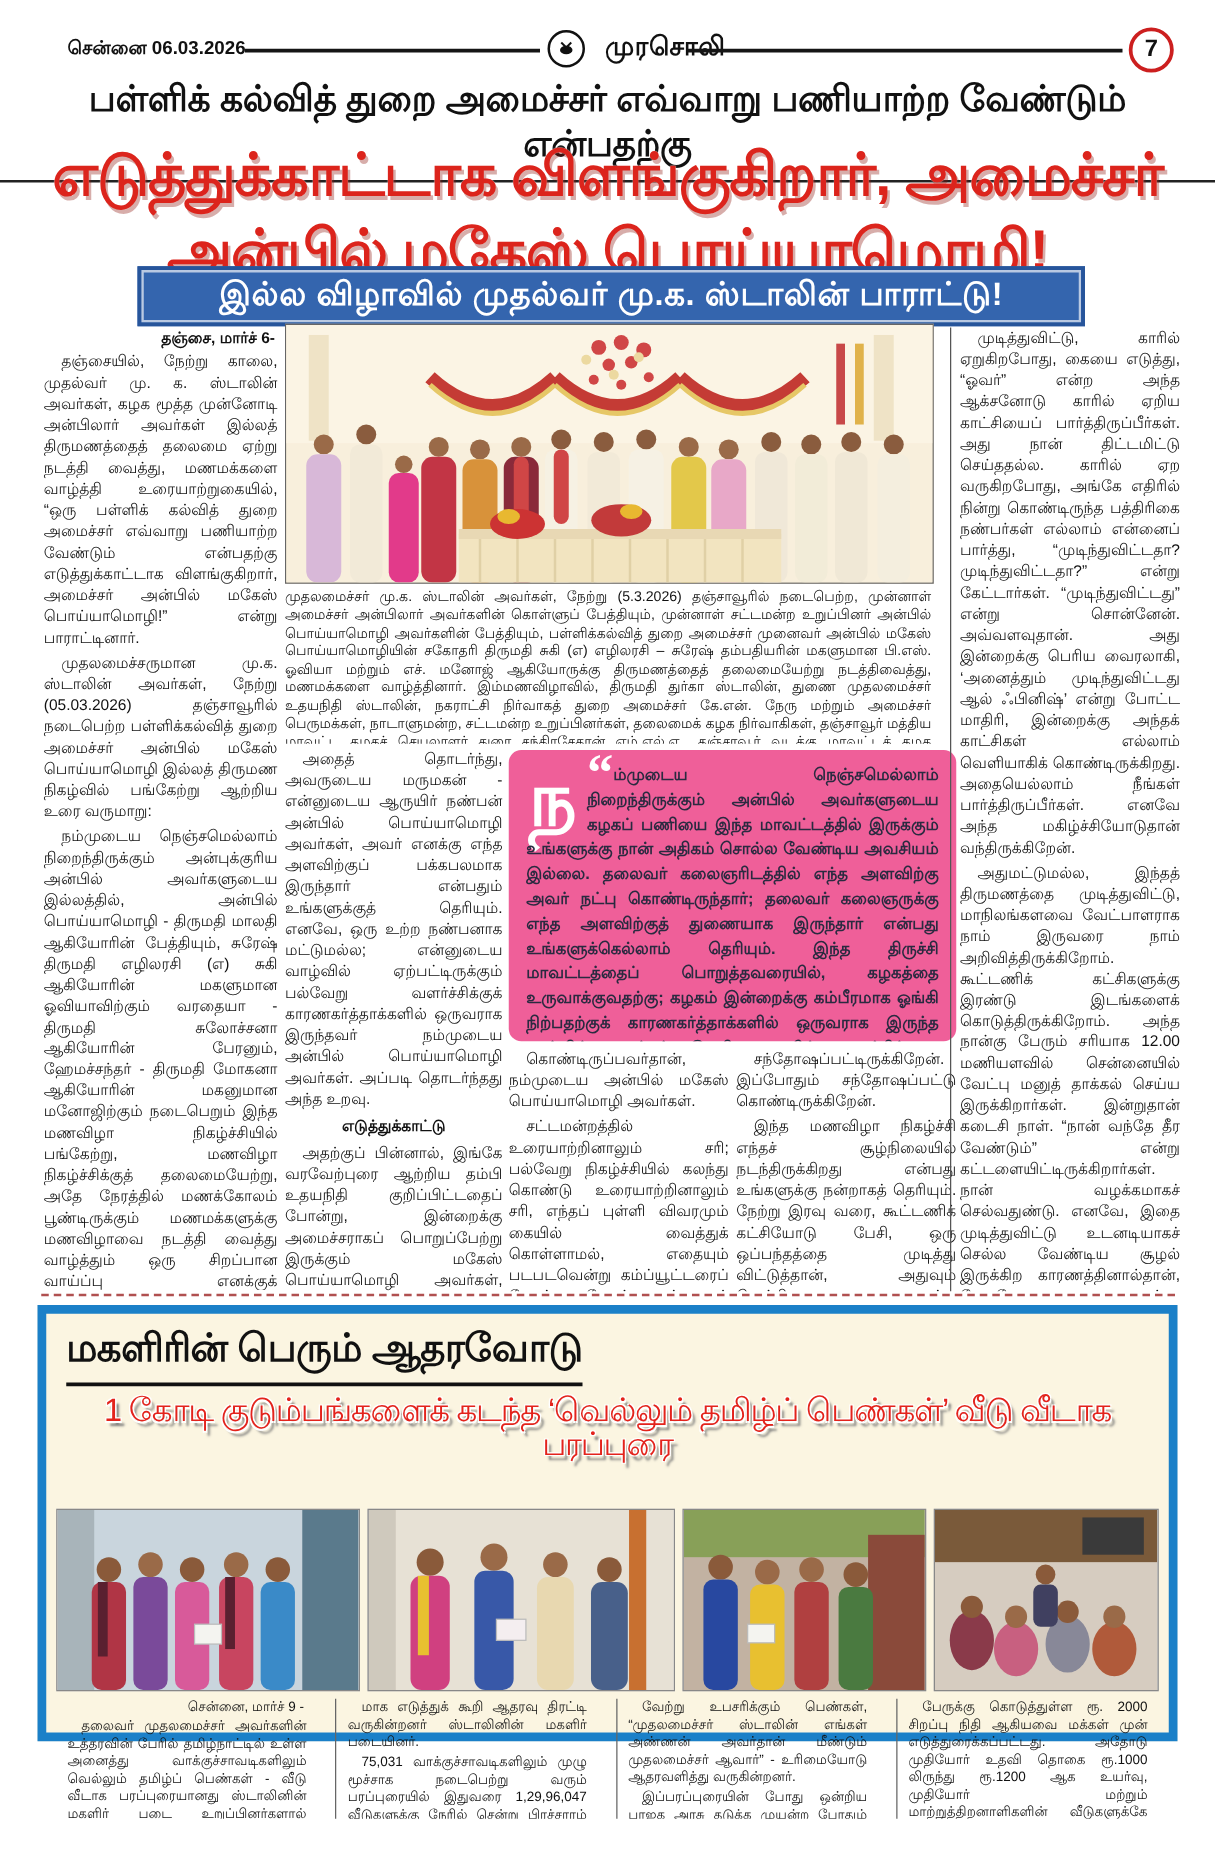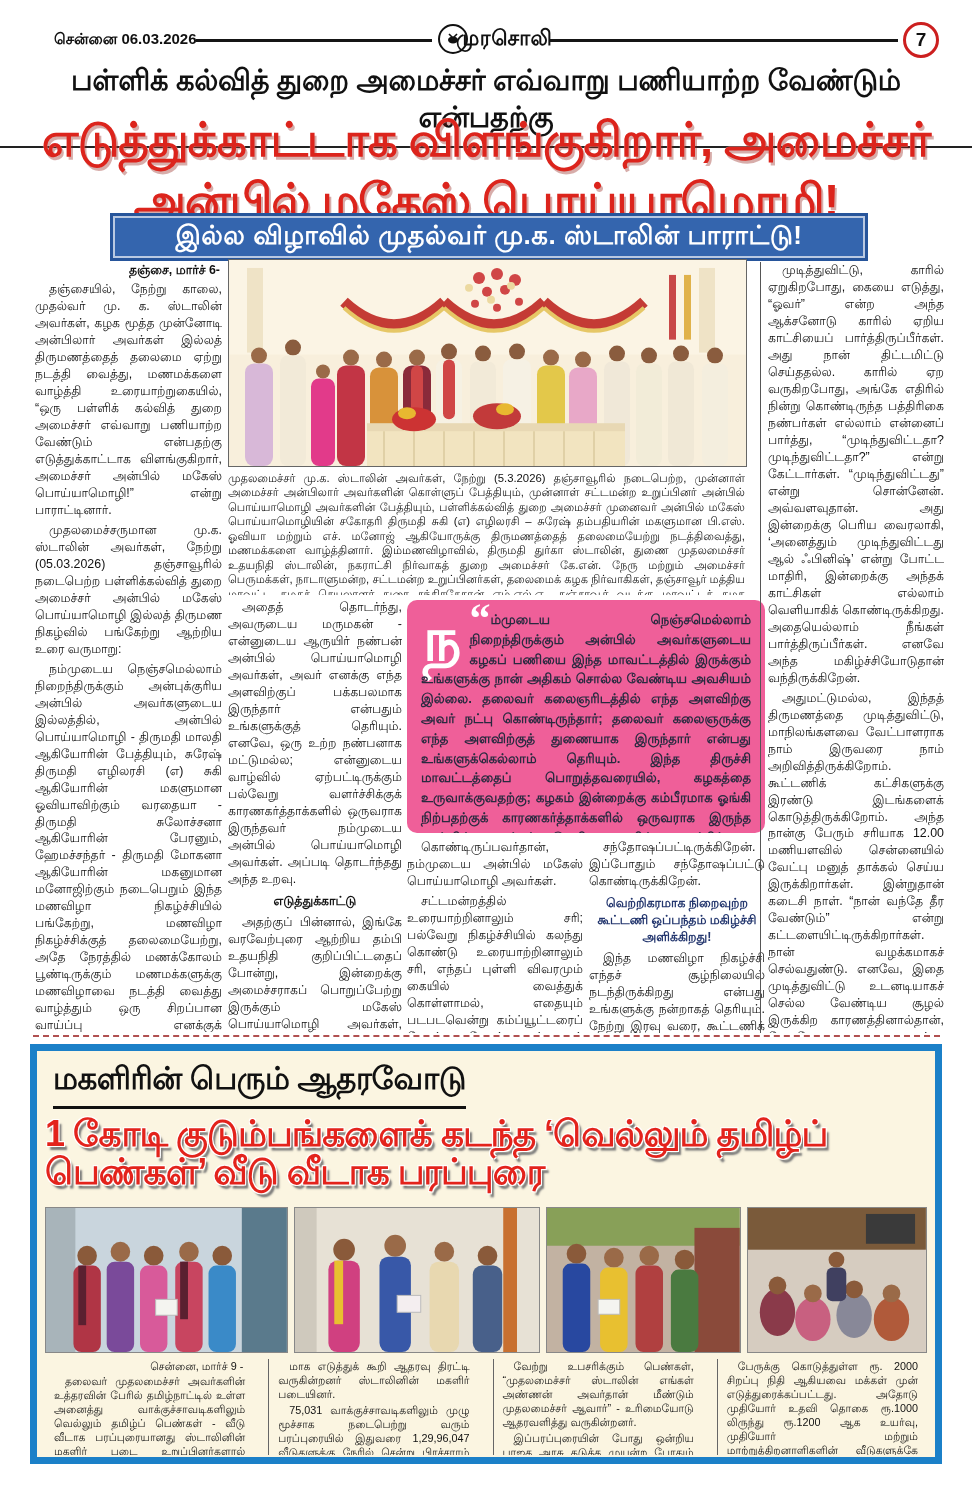--- a/index.html
+++ b/index.html
@@ -7,21 +7,21 @@
         font-family:"Liberation Sans","DejaVu Sans",sans-serif;color:#111;overflow:hidden;}
   .abs{position:absolute;}
 
   
   .hdr-date{left:54px;top:30px;font-size:15px;font-weight:bold;}
   .hdr-rule{height:3px;background:#151515;top:39px;}
   .hdr-rule.l{left:196px;width:236px;}
   .hdr-rule.r{left:550px;width:348px;}
   .emblem{left:438px;top:24px;width:26px;height:26px;border:2.5px solid #111;border-radius:50%;
           display:flex;align-items:center;justify-content:center;background:#fff;}
-  .masthead{left:456px;top:26px;font-size:21px;font-weight:bold;letter-spacing:.5px;}
+  .masthead{left:484px;top:26px;font-size:21px;font-weight:bold;letter-spacing:.5px;}
   .pagenum{left:903px;top:22px;width:30px;height:30px;border:3px solid #cc1f1f;border-radius:50%;
            display:flex;align-items:center;justify-content:center;font-size:19px;font-weight:bold;background:#fff;}
 
   
   .kicker{left:0;right:0;top:64px;text-align:center;}
   .kicker span{display:inline-block;font-size:29px;font-weight:bold;letter-spacing:-.3px;
                border-bottom:2.5px solid #222;padding:0 6px 8px;}
   .mainhead{left:0;right:0;top:112px;text-align:center;font-size:47px;font-weight:800;color:#dc241c;
             letter-spacing:-1px;text-shadow:2px 3px 0 rgba(140,20,12,.35),0 0 1px #fff;}
   .banner{left:110px;top:213px;width:752px;height:42px;background:#3465ae;border:3px solid #27559b;
@@ -50,26 +50,26 @@
   
   .quote{left:407px;top:600px;width:358px;height:233px;background:#ef5f99;border-radius:10px;
          padding:10px 14px;box-sizing:border-box;overflow:hidden;}
   .quote .qtxt{font-size:13.2px;font-weight:bold;line-height:1.5;color:#2a2a40;text-align:justify;}
   .qmark{color:#fff;font-size:42px;font-weight:bold;line-height:0;vertical-align:-8px;font-family:"Liberation Serif",serif;}
   .dropcap{float:left;color:#fff;font-size:60px;line-height:.85;font-weight:bold;margin:4px 8px 0 2px;}
 
   .dashrule{left:33px;top:1035px;width:907px;border-top:2px dashed #b05050;}
 
   
-  .frame{left:30px;top:1044px;width:912px;height:420px;border:7px solid #1b80c8;background:#fbf5e1;
+  .frame{left:30px;top:1044px;width:912px;height:349px;border:7px solid #1b80c8;background:#fbf5e1;
          box-sizing:border-box;}
   .bt-headline{position:absolute;left:16px;top:10px;}
   .bt-headline span{display:inline-block;font-size:31px;font-weight:800;letter-spacing:-.5px;
                     border-bottom:3px solid #111;padding-bottom:5px;}
-  .slogan{position:absolute;left:8px;right:8px;top:64px;text-align:left;font-size:36px;font-weight:700;
+  .slogan{position:absolute;left:8px;right:8px;top:64px;text-align:center;font-size:26px;font-weight:400;
           color:#e3231c;letter-spacing:-1px;line-height:1.05;
           text-shadow:-1px -1px 0 #fff,1px -1px 0 #fff,-1px 1px 0 #fff,1px 1px 0 #fff,3px 4px 2px #777;}
   .photos-row{position:absolute;left:8px;right:8px;top:156px;height:146px;display:flex;gap:6px;}
   .bphoto{border:1px solid #888;background:#ddd;overflow:hidden;}
   .bphoto svg{display:block;width:100%;height:100%;}
   .bp1{flex:1.30;} .bp2{flex:1.32;} .bp3{flex:1.04;} .bp4{flex:0.96;}
   .bt-cols{position:absolute;left:8px;right:8px;top:308px;height:96px;display:flex;}
   .bt-col{flex:1;padding:0 9px;font-size:10.8px;line-height:1.3;text-align:justify;overflow:hidden;}
   .bt-col + .bt-col{border-left:1px solid #666;margin-left:14px;}
   .bt-col p{margin:0 0 2px;text-indent:11px;}
@@ -210,21 +210,20 @@
     </div>
   </div>
 
   <div class="abs col3 bodytext">
     <p>கொண்டிருப்பவர்தான், நம்முடைய அன்பில் மகேஸ் பொய்யாமொழி அவர்கள்.</p>
     <p>சட்டமன்றத்தில் உரையாற்றினாலும் சரி; பல்வேறு நிகழ்ச்சியில் கலந்து கொண்டு உரையாற்றினாலும் சரி, எந்தப் புள்ளி விவரமும் கையில் வைத்துக் கொள்ளாமல், எதையும் படபடவென்று கம்ப்யூட்டரைப் போன்று பேசும் ஆற்றலைப் பெற்றவர், நம்முடைய அன்பில் மகேஸ் பொய்யாமொழி அவர்கள். அவரைப் பார்த்து அனைவரும் பாராட்டுகிறபோது, அவருடைய தந்தை - என்னுடைய அருமை நண்பர் பொய்யாமொழி எந்த அளவிற்கு சந்தோஷப்படுவாரோ, அதைவிட அதிகமாக நான்</p>
   </div>
 
   <div class="abs col4 bodytext">
     <p>சந்தோஷப்பட்டிருக்கிறேன். இப்போதும் சந்தோஷப்பட்டு கொண்டிருக்கிறேன்.</p>
-    <p class="subhead navy">வெற்றிகரமாக நிறைவுற்ற கூட்டணி ஒப்பந்தம் மகிழ்ச்சி அளிக்கிறது!</p>
     <p>இந்த மணவிழா நிகழ்ச்சி எந்தச் சூழ்நிலையில் நடந்திருக்கிறது என்பது உங்களுக்கு நன்றாகத் தெரியும். நேற்று இரவு வரை, கூட்டணிக் கட்சியோடு பேசி, ஒரு ஒப்பந்தத்தை முடித்து விட்டுத்தான், அதுவும் வெற்றிகரமாக முடித்து விட்டுத்தான், அனைவரும் பாராட்டும் வகையில் முடித்து விட்டுத்தான், இன்றைக்கு நீங்கள் எல்லாம் வாட்ஸ்அப்பில், சோசியல் மீடியாவில் பார்த்திருக்கலாம். அந்த ஒப்பந்தத்தை</p>
   </div>
 
   <div class="abs col5 bodytext">
     <p>முடித்துவிட்டு, காரில் ஏறுகிறபோது, கையை எடுத்து, “ஓவர்” என்ற அந்த ஆக்சனோடு காரில் ஏறிய காட்சியைப் பார்த்திருப்பீர்கள். அது நான் திட்டமிட்டு செய்ததல்ல. காரில் ஏற வருகிறபோது, அங்கே எதிரில் நின்று கொண்டிருந்த பத்திரிகை நண்பர்கள் எல்லாம் என்னைப் பார்த்து, “முடிந்துவிட்டதா? முடிந்துவிட்டதா?” என்று கேட்டார்கள். “முடிந்துவிட்டது” என்று சொன்னேன். அவ்வளவுதான். அது இன்றைக்கு பெரிய வைரலாகி, ‘அனைத்தும் முடிந்துவிட்டது ஆல் ஃபினிஷ்’ என்று போட்ட மாதிரி, இன்றைக்கு அந்தக் காட்சிகள் எல்லாம் வெளியாகிக் கொண்டிருக்கிறது. அதையெல்லாம் நீங்கள் பார்த்திருப்பீர்கள். எனவே அந்த மகிழ்ச்சியோடுதான் வந்திருக்கிறேன்.</p>
     <p>அதுமட்டுமல்ல, இந்தத் திருமணத்தை முடித்துவிட்டு, மாநிலங்களவை வேட்பாளராக நாம் இருவரை நாம் அறிவித்திருக்கிறோம். கூட்டணிக் கட்சிகளுக்கு இரண்டு இடங்களைக் கொடுத்திருக்கிறோம். அந்த நான்கு பேரும் சரியாக 12.00 மணியளவில் சென்னையில் வேட்பு மனுத் தாக்கல் செய்ய இருக்கிறார்கள். இன்றுதான் கடைசி நாள். “நான் வந்தே தீர வேண்டும்” என்று கட்டளையிட்டிருக்கிறார்கள். நான் வழக்கமாகச் செல்வதுண்டு. எனவே, இதை முடித்துவிட்டு உடனடியாகச் செல்ல வேண்டிய சூழல் இருக்கிற காரணத்தினால்தான், வேகவேகமாக வந்து, வேகவேகமாகத் திருமணத்தை முடித்து வைத்துவிட்டு, நான் செல்ல இருக்கிறேன்.</p>
 
   </div>
 
   <div class="abs dashrule"></div>

